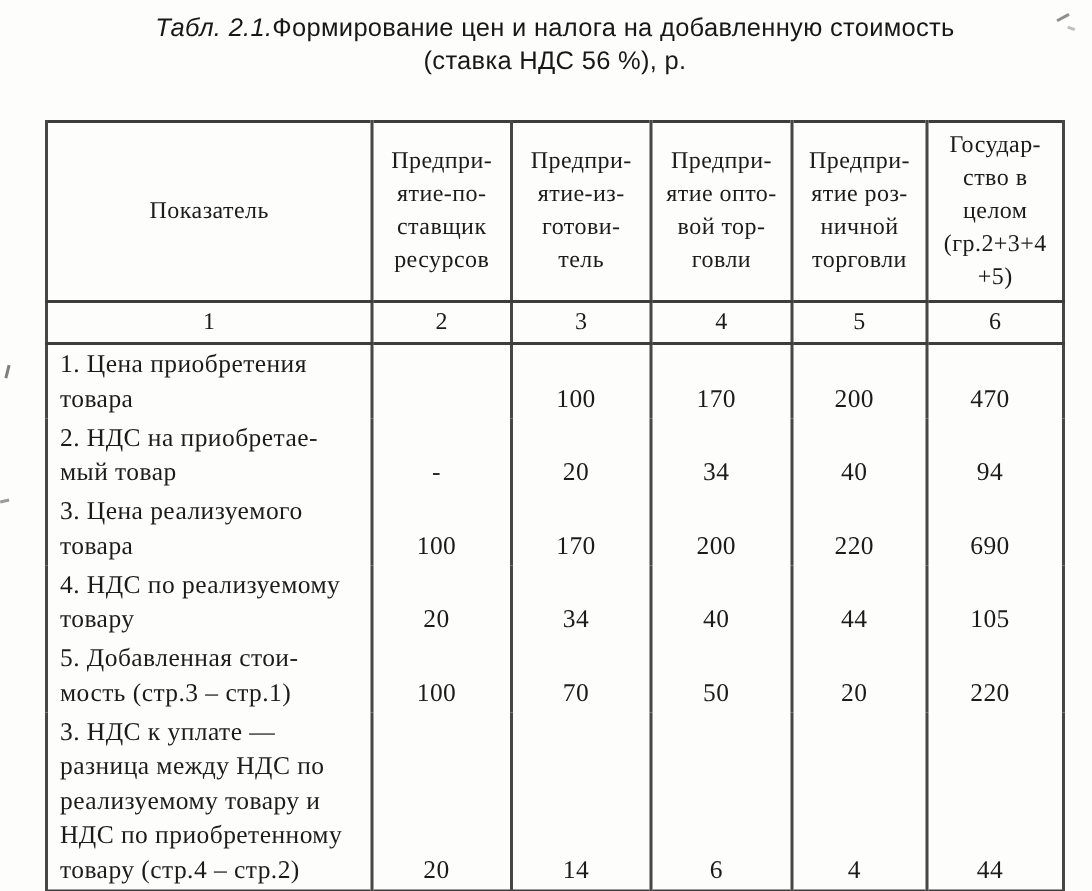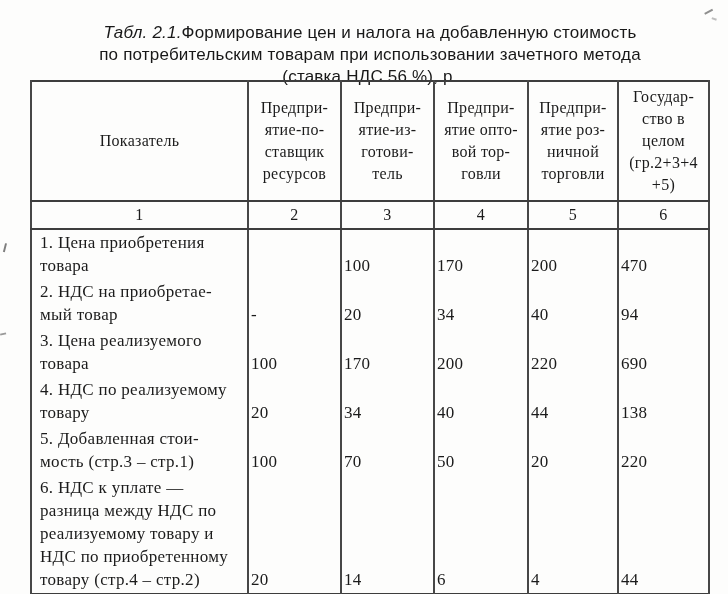--- a/index.html
+++ b/index.html
@@ -8,21 +8,21 @@
     position: relative;
     width: 728px;
     height: 594px;
     background: #fdfdfc;
     overflow: hidden;
     color: #1b1b1b;
     font-family: "Liberation Serif", serif;
   }
   .title {
     position: absolute;
-    top: 22px;
+    top: 8px;
     left: 40px;
     width: 660px;
     text-align: center;
     font-family: "Liberation Sans", sans-serif;
     font-size: 17px;
     line-height: 22px;
     letter-spacing: 0.2px;
     color: #181818;
   }
   .title .prefix { font-style: italic; }
@@ -64,21 +64,21 @@
   .body-row .label {
     font-size: 17px;
     line-height: 23px;
     text-align: left;
     vertical-align: top;
     white-space: pre-line;
     padding: 1px 4px 2px 8px;
   }
   .body-row .val {
     font-size: 17px;
-    text-align: left;
+    text-align: center;
     vertical-align: bottom;
     padding: 0 9px 3px 2px;
   }
   .r1 { height: 48px; margin-top: 36px; }
   .r2 { height: 45px; margin-left: 44px; }
   .r3 { height: 44px; }
   .r4 { height: 44px; padding-left: 18px; }
   .r5 { height: 46px; }
   .r6 { height: 116px; }
   
@@ -92,21 +92,20 @@
   .a4 { top: 332px; left: 0px; width: 6px; height: 3px;
         border-bottom: 2px solid #6f6f6f; transform: rotate(-12deg); opacity: .7; }
 </style>
 </head>
 <body>
 
 <div class="page">
 
   <div class="title">
     <div class="t-line"><span class="prefix">Табл. 2.1.</span><span>Формирование цен и налога на добавленную стоимость</span></div>
-    <div class="t-line">по потребительским товарам при использовании зачетного метода</div>
     <div class="t-line">(ставка НДС 56 %), р.</div>
   </div>
 
   <table class="tbl">
     <colgroup>
       <col style="width:217px">
       <col style="width:93px">
       <col style="width:93px">
       <col style="width:94px">
       <col style="width:90px">
@@ -174,33 +173,33 @@
         <td class="val">220</td>
         <td class="val">690</td>
       </tr>
       <tr class="body-row r4">
         <td class="label">4. НДС по реализуемому
 товару</td>
         <td class="val">20</td>
         <td class="val">34</td>
         <td class="val">40</td>
         <td class="val">44</td>
-        <td class="val">138</td>
+        <td class="val">105</td>
       </tr>
       <tr class="body-row r5">
         <td class="label">5. Добавленная стои-
 мость (стр.3 – стр.1)</td>
         <td class="val">100</td>
         <td class="val">70</td>
         <td class="val">50</td>
         <td class="val">20</td>
         <td class="val">220</td>
       </tr>
       <tr class="body-row r6">
-        <td class="label">6. НДС к уплате —
+        <td class="label">3. НДС к уплате —
 разница между НДС по
 реализуемому товару и
 НДС по приобретенному
 товару (стр.4 – стр.2)</td>
         <td class="val">20</td>
         <td class="val">14</td>
         <td class="val">6</td>
         <td class="val">4</td>
         <td class="val">44</td>
       </tr>

